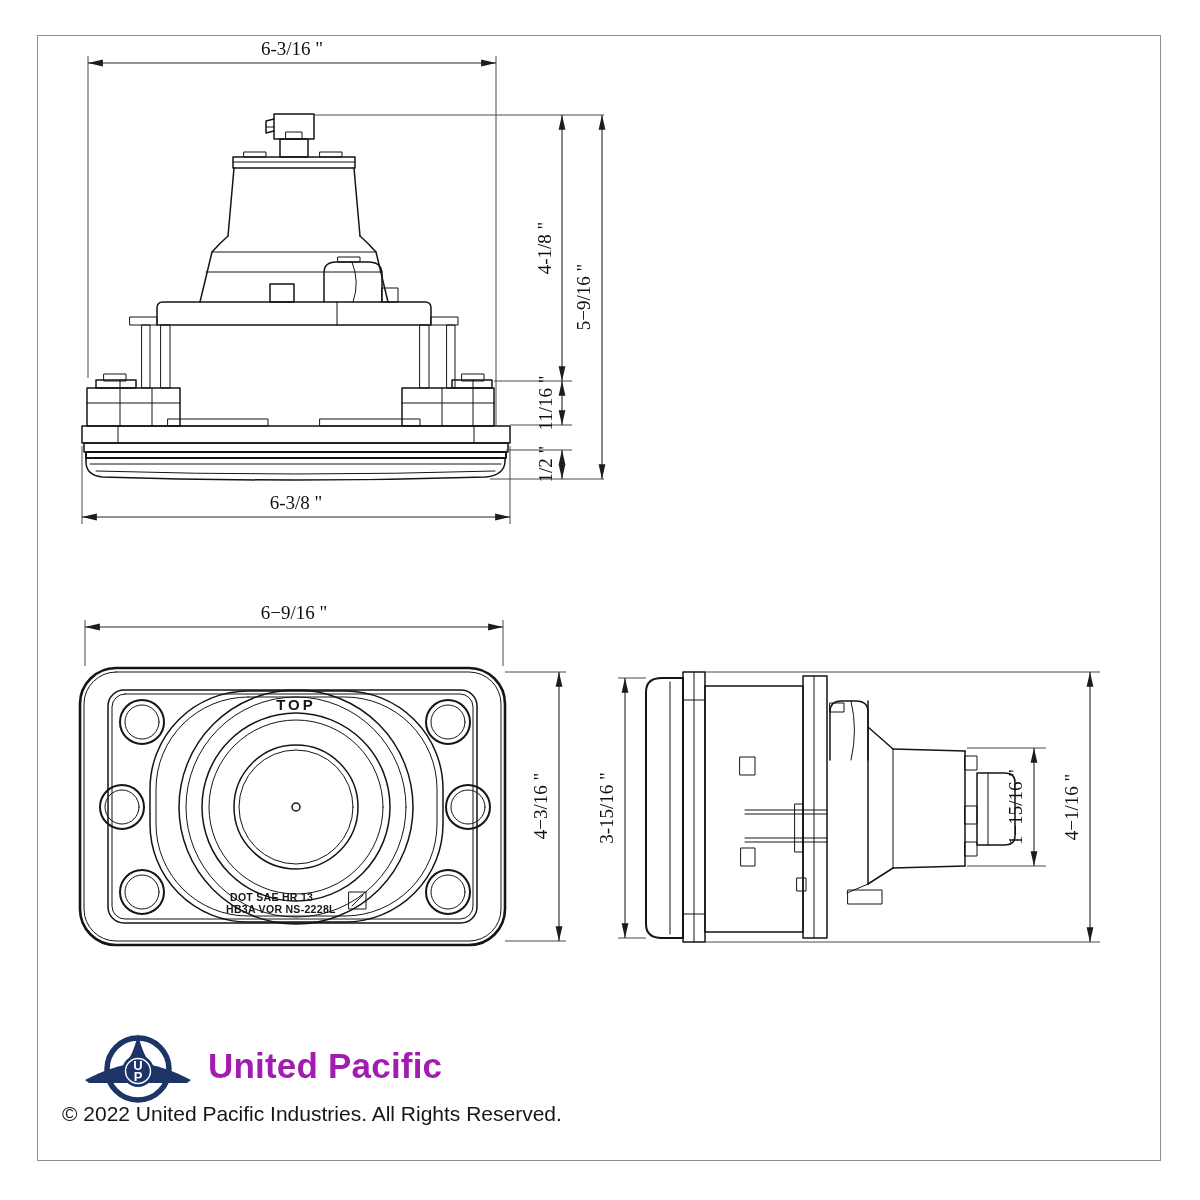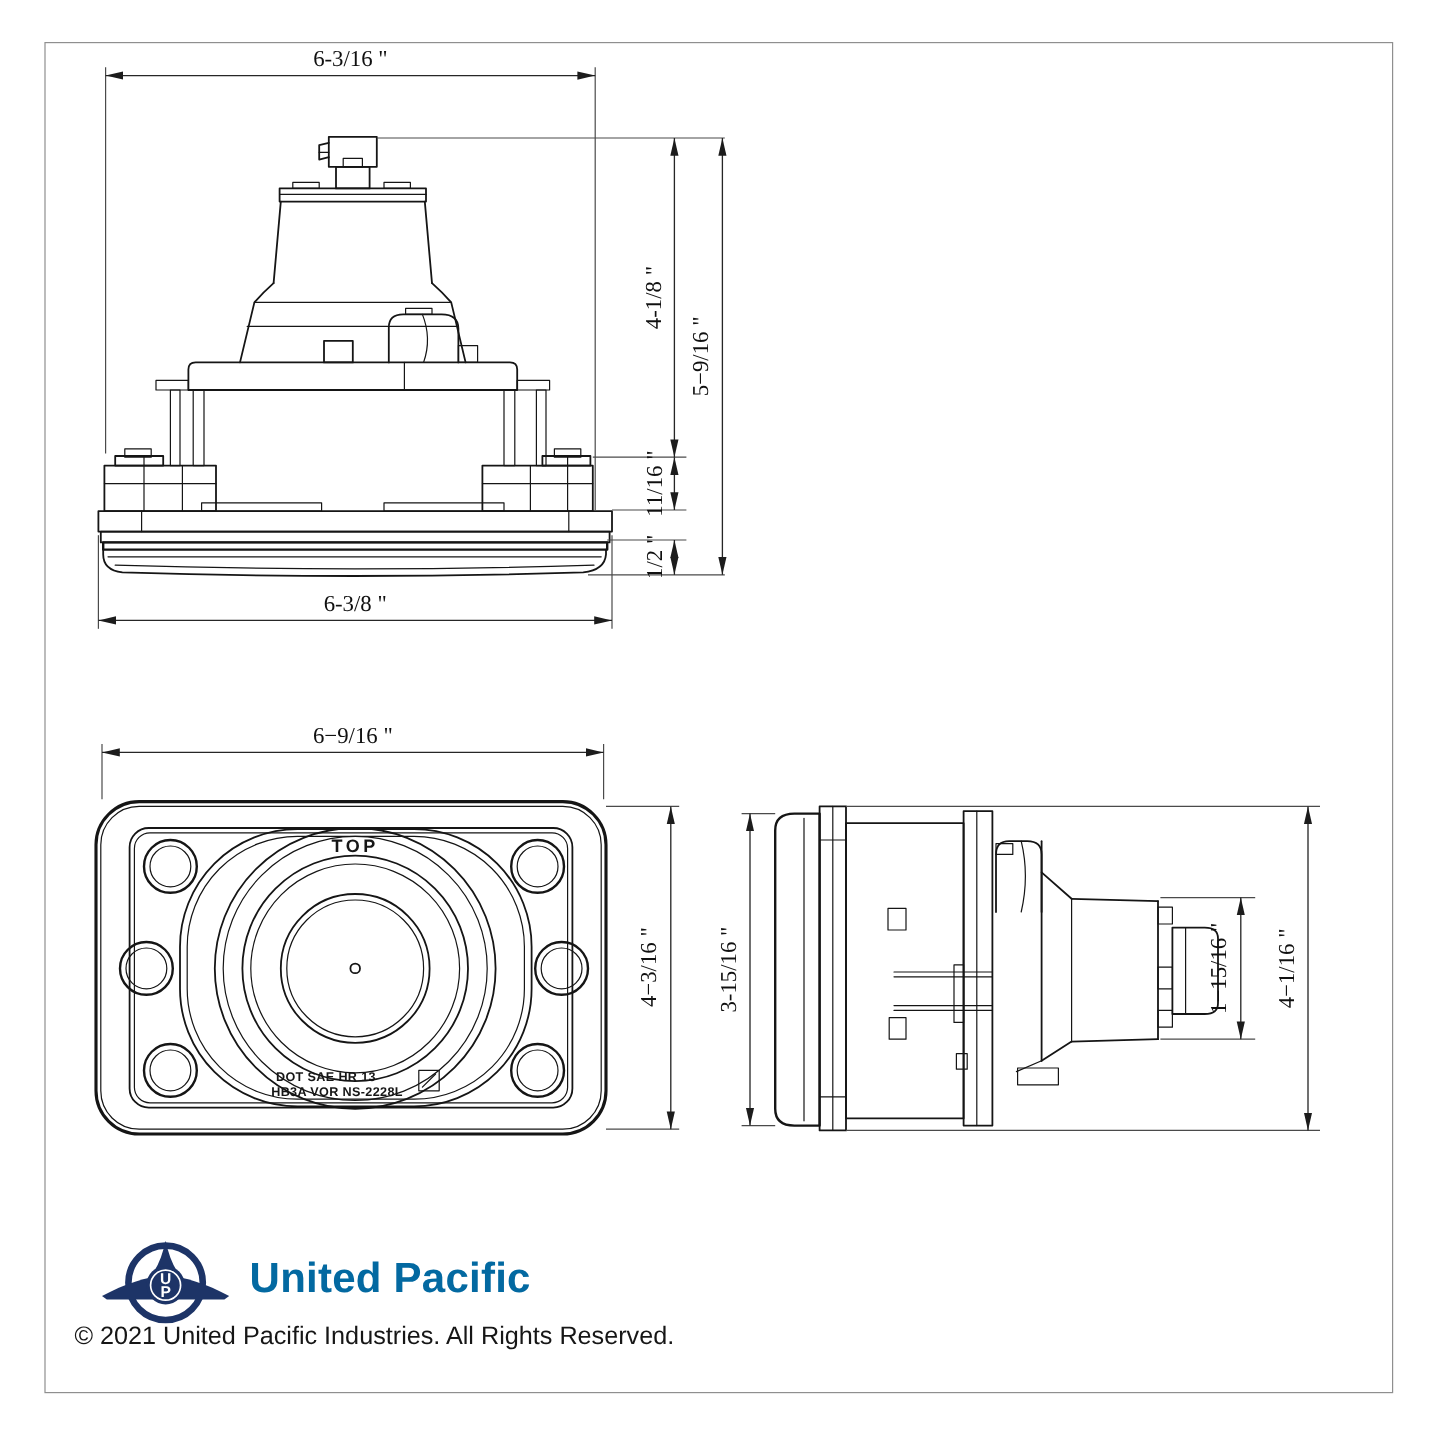--- a/index.html
+++ b/index.html
@@ -13,21 +13,21 @@
   .md{stroke-width:2;}
   .th{stroke-width:1;}
   .xln{fill:none;stroke:#4a4a4a;stroke-width:1;}
   .dline{fill:none;stroke:#262626;stroke-width:1.1;}
   .dlab{font-family:"Liberation Serif","DejaVu Serif",serif;font-size:19px;fill:#101010;}
   .topmark{font-family:"Liberation Sans",sans-serif;font-size:15px;font-weight:700;
            letter-spacing:3px;fill:#161616;}
   .certmark{font-family:"Liberation Sans",sans-serif;font-size:10.5px;font-weight:700;
             letter-spacing:0.3px;fill:#161616;}
   .brand{position:absolute;left:208px;top:1046px;font-size:35px;font-weight:700;
-         color:#0369a1;letter-spacing:0.2px;}
+         color:#a21caf;letter-spacing:0.2px;}
   .copy{position:absolute;left:62px;top:1102px;font-size:21px;color:#161616;}
   .mono{font-family:"Liberation Sans",sans-serif;font-weight:700;fill:#ffffff;}
 </style>
 </head>
 <body>
 
 <div class="page">
   <div class="frame"></div>
 
   <svg class="art" width="1200" height="1200" viewBox="0 0 1200 1200">
@@ -254,14 +254,14 @@
       <path d="M105,48 C86,38 68,32 52,31 L52,51 L101,51 Z" fill="#1d3467"></path>
       <path d="M52,2 C55,16 60,28 69,37 L35,37 C44,28 49,16 52,2 Z" fill="#1d3467"></path>
       <circle cx="52" cy="39" r="16" fill="#1d3467"></circle>
       <circle cx="52" cy="39" r="12.5" fill="none" stroke="#ffffff" stroke-width="1.4"></circle>
       <text class="mono" x="52" y="38" font-size="13" text-anchor="middle">U</text>
       <text class="mono" x="52" y="49" font-size="13" text-anchor="middle">P</text>
     </g>
   </svg>
 
   <div class="brand">United Pacific</div>
-  <div class="copy">© 2021 United Pacific Industries. All Rights Reserved.</div>
+  <div class="copy">© 2022 United Pacific Industries. All Rights Reserved.</div>
 </div>
 
 </body></html>

